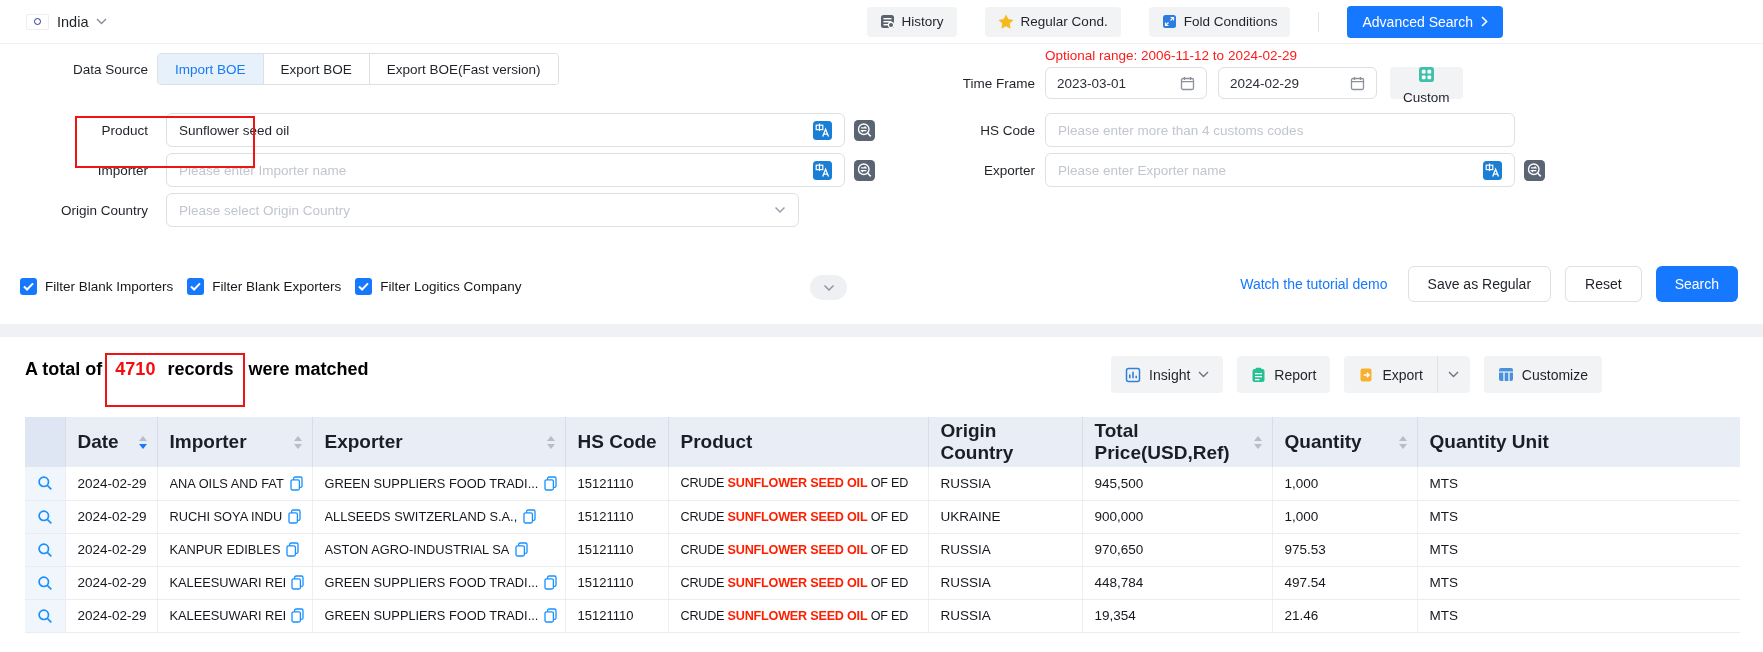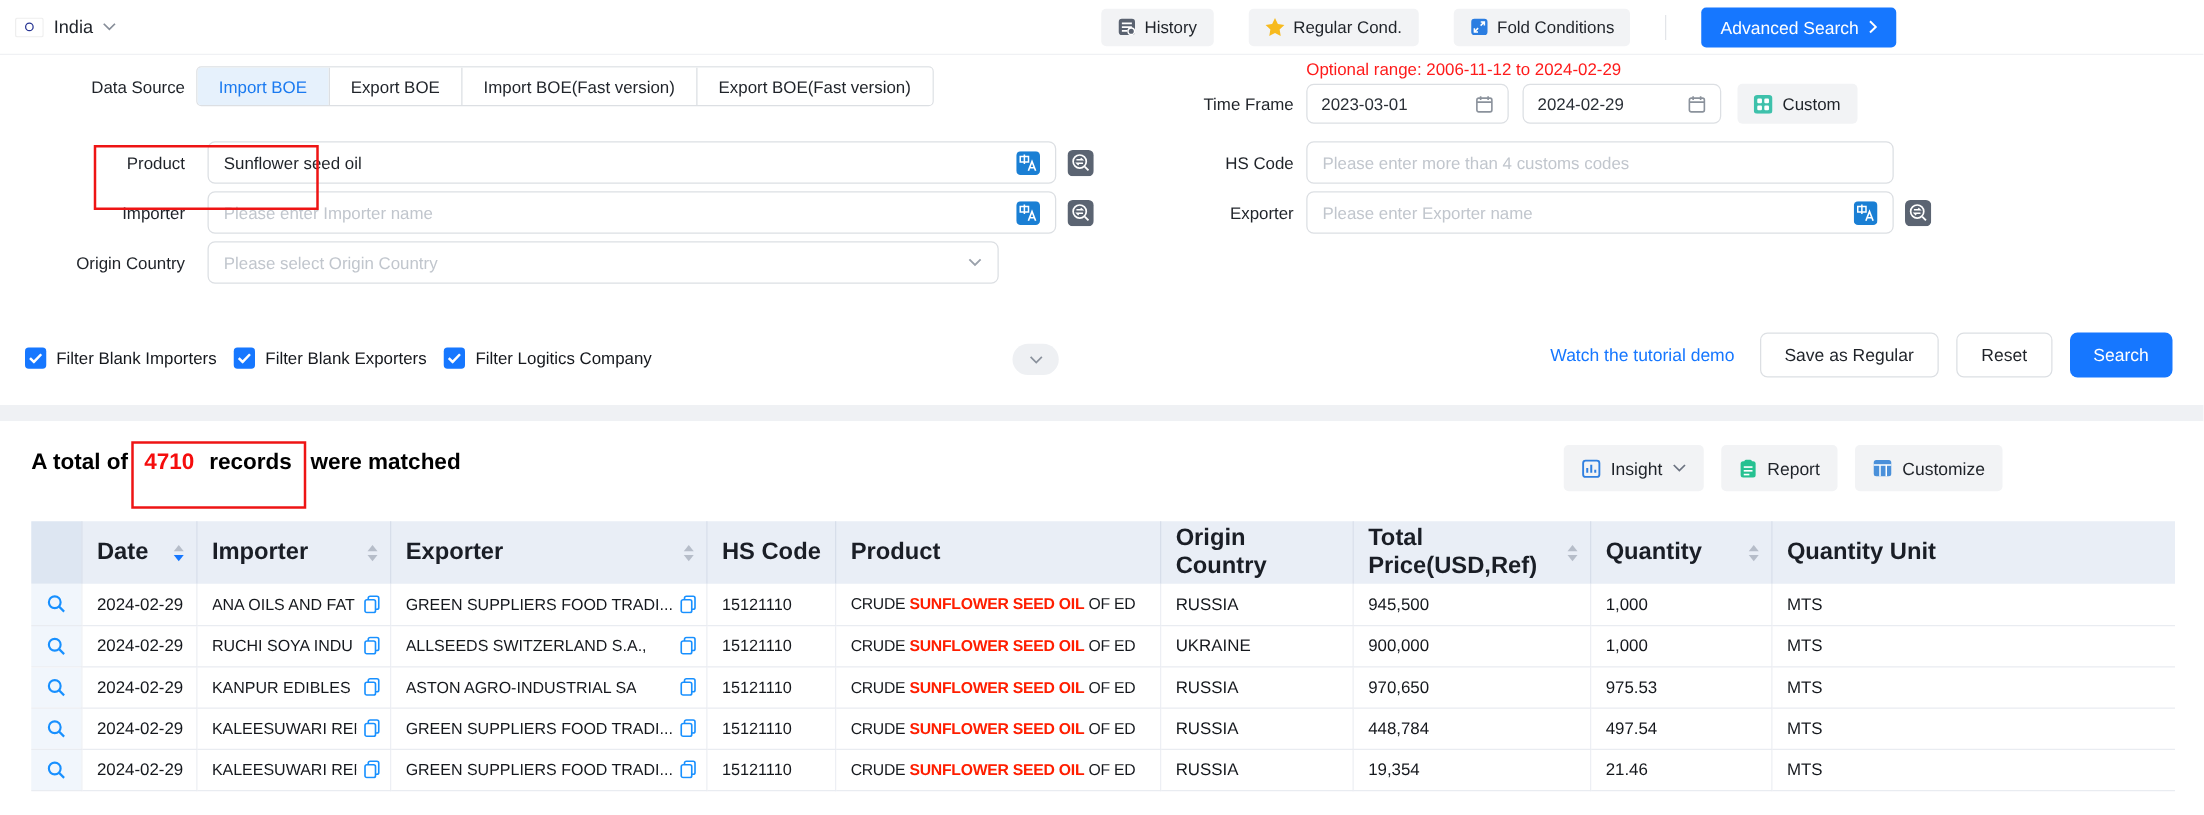--- a/index.html
+++ b/index.html
@@ -1,20 +1,20 @@
 <!DOCTYPE html>
 <html><head>
 <meta charset="utf-8">
 <style>
   html,body{margin:0;padding:0;background:#fff;}
   .page{position:relative;width:1763px;height:652px;background:#fff;overflow:hidden;
         font-family:"Liberation Sans",sans-serif;color:#1f2329;}
   
   .topbar{position:absolute;top:0;left:0;width:100%;height:44px;display:flex;align-items:center;
-          padding:0 12px;box-sizing:border-box;border-bottom:1px solid #f0f1f4;background:#fff;}
+          padding:0 26px;box-sizing:border-box;border-bottom:1px solid #f0f1f4;background:#fff;}
   .country{display:flex;align-items:center;gap:8px;cursor:pointer;}
   .flag{width:23px;height:16px;border-radius:2px;overflow:hidden;position:relative;flex:none;box-shadow:0 0 0 1px #eee inset;}
   .flag .s1{height:34%;background:#f5993d;}
   .flag .s2{height:32%;background:#fff;}
   .flag .s3{height:34%;background:#1f8a3b;}
   .flag .chakra{position:absolute;left:50%;top:50%;width:5px;height:5px;margin:-3.5px 0 0 -3.5px;
                 border:1px solid #283593;border-radius:50%;background:#fff;}
   .country-label{font-size:14.5px;color:#1f2329;}
   .tb-right{margin-left:auto;display:flex;align-items:center;gap:28px;margin-right:234px;}
   .tb-btn{height:30px;background:#f2f3f5;border-radius:4px;display:flex;align-items:center;gap:7px;
@@ -35,21 +35,21 @@
   .tab.active{background:#e6f1fc;color:#1a7af0;}
   .f-input{height:34px;border:1px solid #dcdfe3;border-radius:6px;display:flex;align-items:center;
            padding:0 12px;font-size:13.5px;box-sizing:border-box;background:#fff;}
   .f-input .val{color:#1f2329;}
   .ph{color:#c1c6cd;}
   .icon-right{margin-left:auto;display:flex;align-items:center;cursor:pointer;}
   .sq-icon{margin-left:9px;cursor:pointer;display:flex;align-items:center;flex:none;}
   .date-input{height:32px;border:1px solid #dcdfe3;border-radius:6px;display:flex;align-items:center;
               padding:0 11px;font-size:13.5px;box-sizing:border-box;color:#2a2f36;background:#fff;}
   .custom-btn{margin-left:13px;height:32px;background:#f2f3f5;border-radius:4px;display:flex;
-              align-items:center;gap:8px;padding:0 13px;font-size:13.5px;cursor:pointer;}
+              align-items:center;gap:8px;padding:0 13px;font-size:13.5px;cursor:pointer;flex-direction:column;}
   .cb-group{display:flex;align-items:center;gap:8px;cursor:pointer;margin-right:14px;}
   .cbox{width:17px;height:17px;border-radius:3px;background:#1677ff;display:flex;align-items:center;
         justify-content:center;flex:none;}
   .cb-label{font-size:13.5px;color:#15181d;white-space:nowrap;}
   .pill{position:absolute;left:810px;top:230px;width:37px;height:25px;border-radius:13px;background:#eef0f3;
         display:flex;align-items:center;justify-content:center;cursor:pointer;}
   .actions{position:absolute;right:25px;top:221px;display:flex;align-items:center;gap:14px;height:36px;}
   .tutorial{font-size:14px;color:#1677ff;cursor:pointer;margin-right:6px;white-space:nowrap;}
   .btn-plain{height:36px;padding:0 19px;border:1px solid #dcdfe3;border-radius:6px;background:#fff;
              font-size:14px;color:#1f2329;display:flex;align-items:center;cursor:pointer;box-sizing:border-box;white-space:nowrap;}
@@ -83,21 +83,21 @@
   .sorter{margin-left:auto;display:flex;flex-direction:column;gap:3px;padding-left:6px;}
   .tri{width:0;height:0;border-left:4.5px solid transparent;border-right:4.5px solid transparent;display:block;}
   .tri.up{border-bottom:5.5px solid #b6bdc9;}
   .tri.down{border-top:5.5px solid #b6bdc9;}
   .tri.down.active{border-top-color:#1677ff;}
   tbody td{height:33px;border-bottom:1px solid #e9ecf1;border-right:1px solid #edeff4;font-size:13.5px;
            color:#15181d;padding:0 8px 0 12px;overflow:hidden;white-space:nowrap;box-sizing:border-box;}
   tbody td:last-child{border-right:none;}
   tbody td.c-icon{background:#f1f6fc;text-align:center;padding:0;}
   .mag{display:inline-flex;vertical-align:middle;cursor:pointer;}
-  .cell-flex{display:flex;align-items:center;justify-content:space-between;gap:6px;}
+  .cell-flex{display:flex;align-items:center;gap:6px;}
   .trunc{overflow:hidden;text-overflow:clip;white-space:nowrap;font-size:12.8px;}
   .copy{display:inline-flex;flex:none;cursor:pointer;}
   td.c-prod{font-size:12.6px;letter-spacing:-0.2px;}
   .p-red{color:#ff1e00;font-weight:bold;}
   td.c-hs{font-size:13px;}
 </style>
 </head>
 <body>
 
 <div class="page">
@@ -157,21 +157,20 @@
   </div>
 
   <div class="panel">
     <div class="opt-range">Optional range:  2006-11-12 to 2024-02-29</div>
 
     <div class="frow" style="left:25px;top:8px;">
       <div class="flabel" style="margin-right:9px;">Data Source</div>
       <div class="tabs">
         <div class="tab active">Import BOE</div>
         <div class="tab">Export BOE</div>
-        <div class="tab">Import BOE(Fast version)</div>
         <div class="tab">Export BOE(Fast version)</div>
       </div>
     </div>
     <div class="frow" style="left:880px;top:22px;">
       <div class="flabel-r">Time Frame</div>
       <div class="date-input" style="width:162px;">
         <span>2023-03-01</span>
         <span class="icon-right">
           <svg width="15" height="15" viewBox="0 0 15 15">
               <rect x="1.5" y="2.5" width="12" height="11" rx="1.5" fill="none" stroke="#8b929c" stroke-width="1.3"></rect>
@@ -360,20 +359,36 @@
         <span style="display:flex;">
           <svg width="15" height="16" viewBox="0 0 15 16">
               <rect x="1.5" y="2" width="12" height="13" rx="2" fill="#26c191"></rect>
               <rect x="4.5" y="0.8" width="6" height="2.4" rx="1.2" fill="#26c191"></rect>
               <rect x="4" y="6" width="7" height="1.3" fill="#fff"></rect>
               <rect x="4" y="9" width="7" height="1.3" fill="#fff"></rect>
               <rect x="4" y="12" width="4.5" height="1.3" fill="#fff"></rect>
             </svg>
         </span>
         <span>Report</span>
+      </div>
+      <div class="split">
+        <div class="tbtn">
+          <span style="display:flex;">
+            <svg width="16" height="16" viewBox="0 0 16 16">
+                <rect x="2.5" y="1.5" width="11" height="13" rx="2" fill="#f7b12f"></rect>
+                <path d="M5.8 8h5M8.9 5.7L11.2 8l-2.3 2.3" stroke="#fff" stroke-width="1.4" fill="none"></path>
+              </svg>
+          </span>
+          <span>Export</span>
+        </div>
+        <div class="chev-cell">
+          <svg width="11" height="7" viewBox="0 0 11 7">
+              <path d="M1 1l4.5 4.5L10 1" stroke="#6b7280" stroke-width="1.4" fill="none"></path>
+            </svg>
+        </div>
       </div>
       <div class="tbtn">
         <span style="display:flex;">
           <svg width="16" height="15" viewBox="0 0 16 15">
               <rect x="1" y="1" width="14" height="13" rx="2" fill="#4a90da"></rect>
               <path d="M1 5h14M6 5v9M11 5v9" stroke="#fff" stroke-width="1.2"></path>
             </svg>
         </span>
         <span>Customize</span>
       </div>

